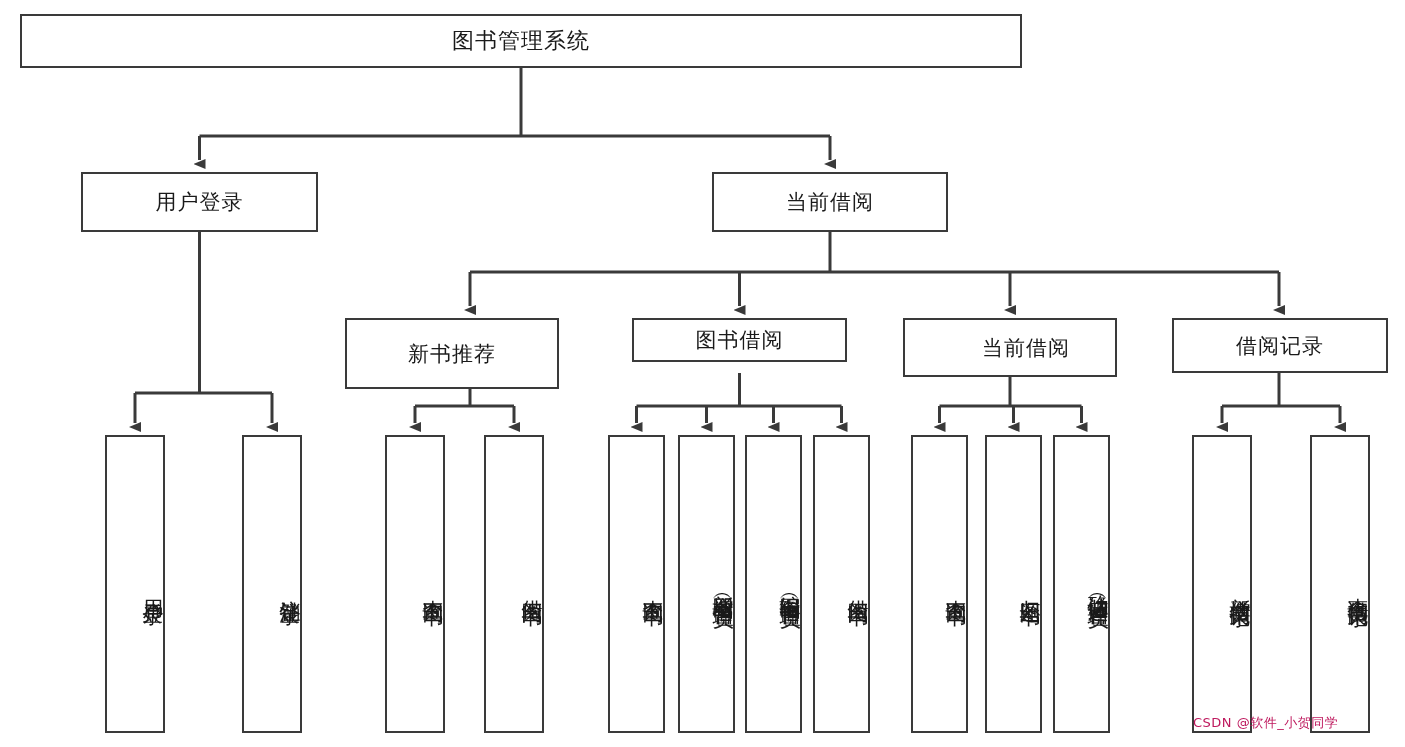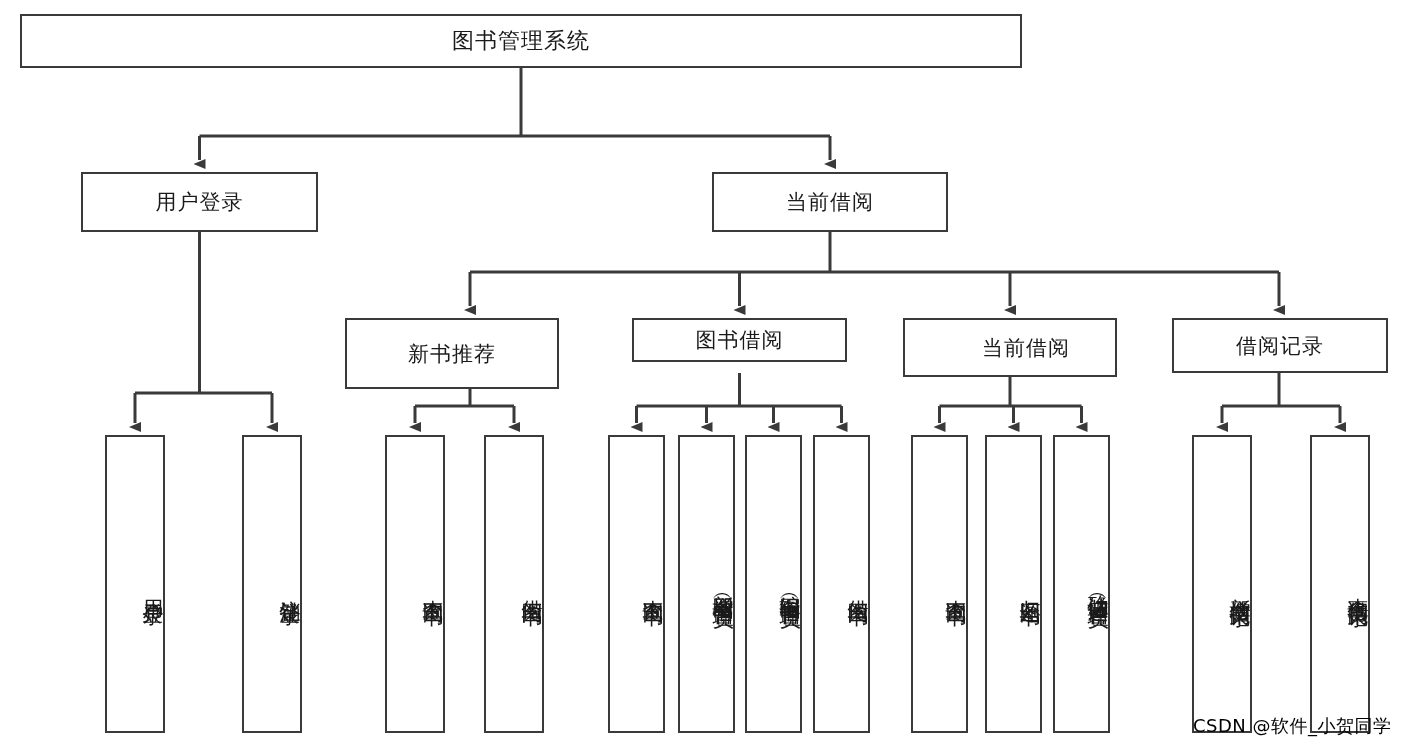--- a/index.html
+++ b/index.html
@@ -56,22 +56,22 @@
     display: block;
     white-space: nowrap;
   }
   .node.root {
     font-size: 22px;
   }
   .watermark {
     position: absolute;
     left: 1193px;
     top: 714px;
-    font-size: 18px;
-    color: #000000;
+    font-size: 13px;
+    color: #be185d;
     white-space: nowrap;
     letter-spacing: 0.5px;
   }
 </style>
 </head>
 <body>
 
 <div id="canvas">
 
   <svg id="wires" viewBox="0 0 1405 747" xmlns="http://www.w3.org/2000/svg">

